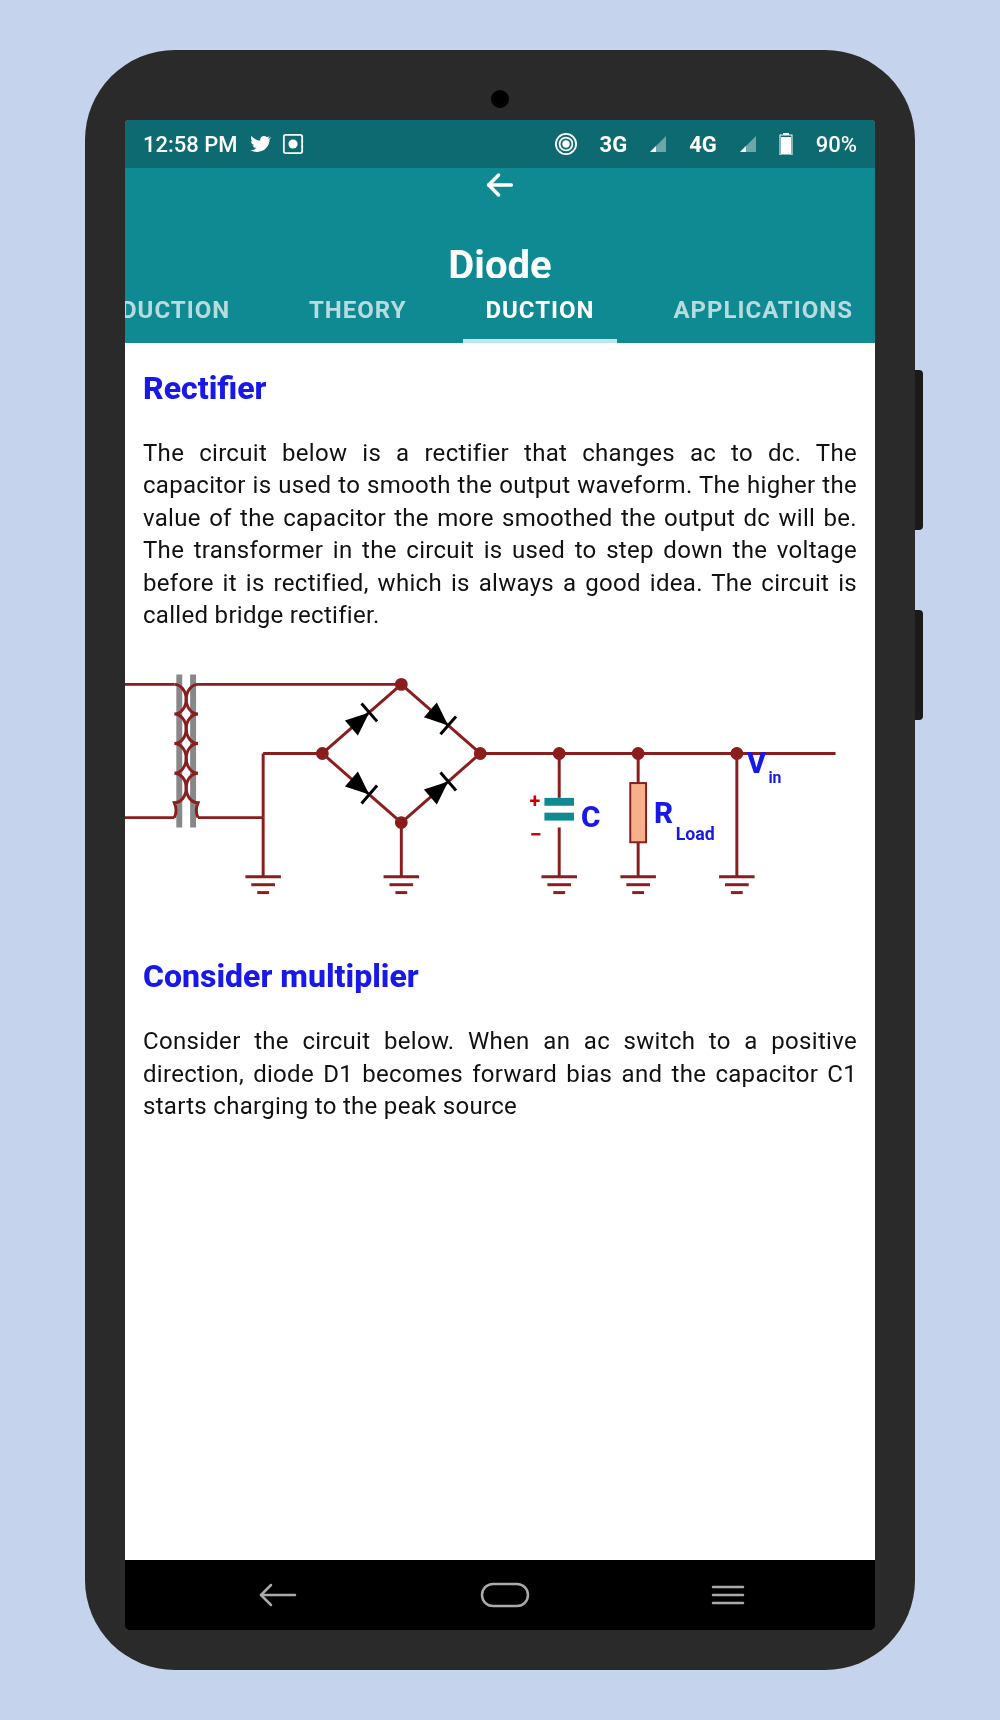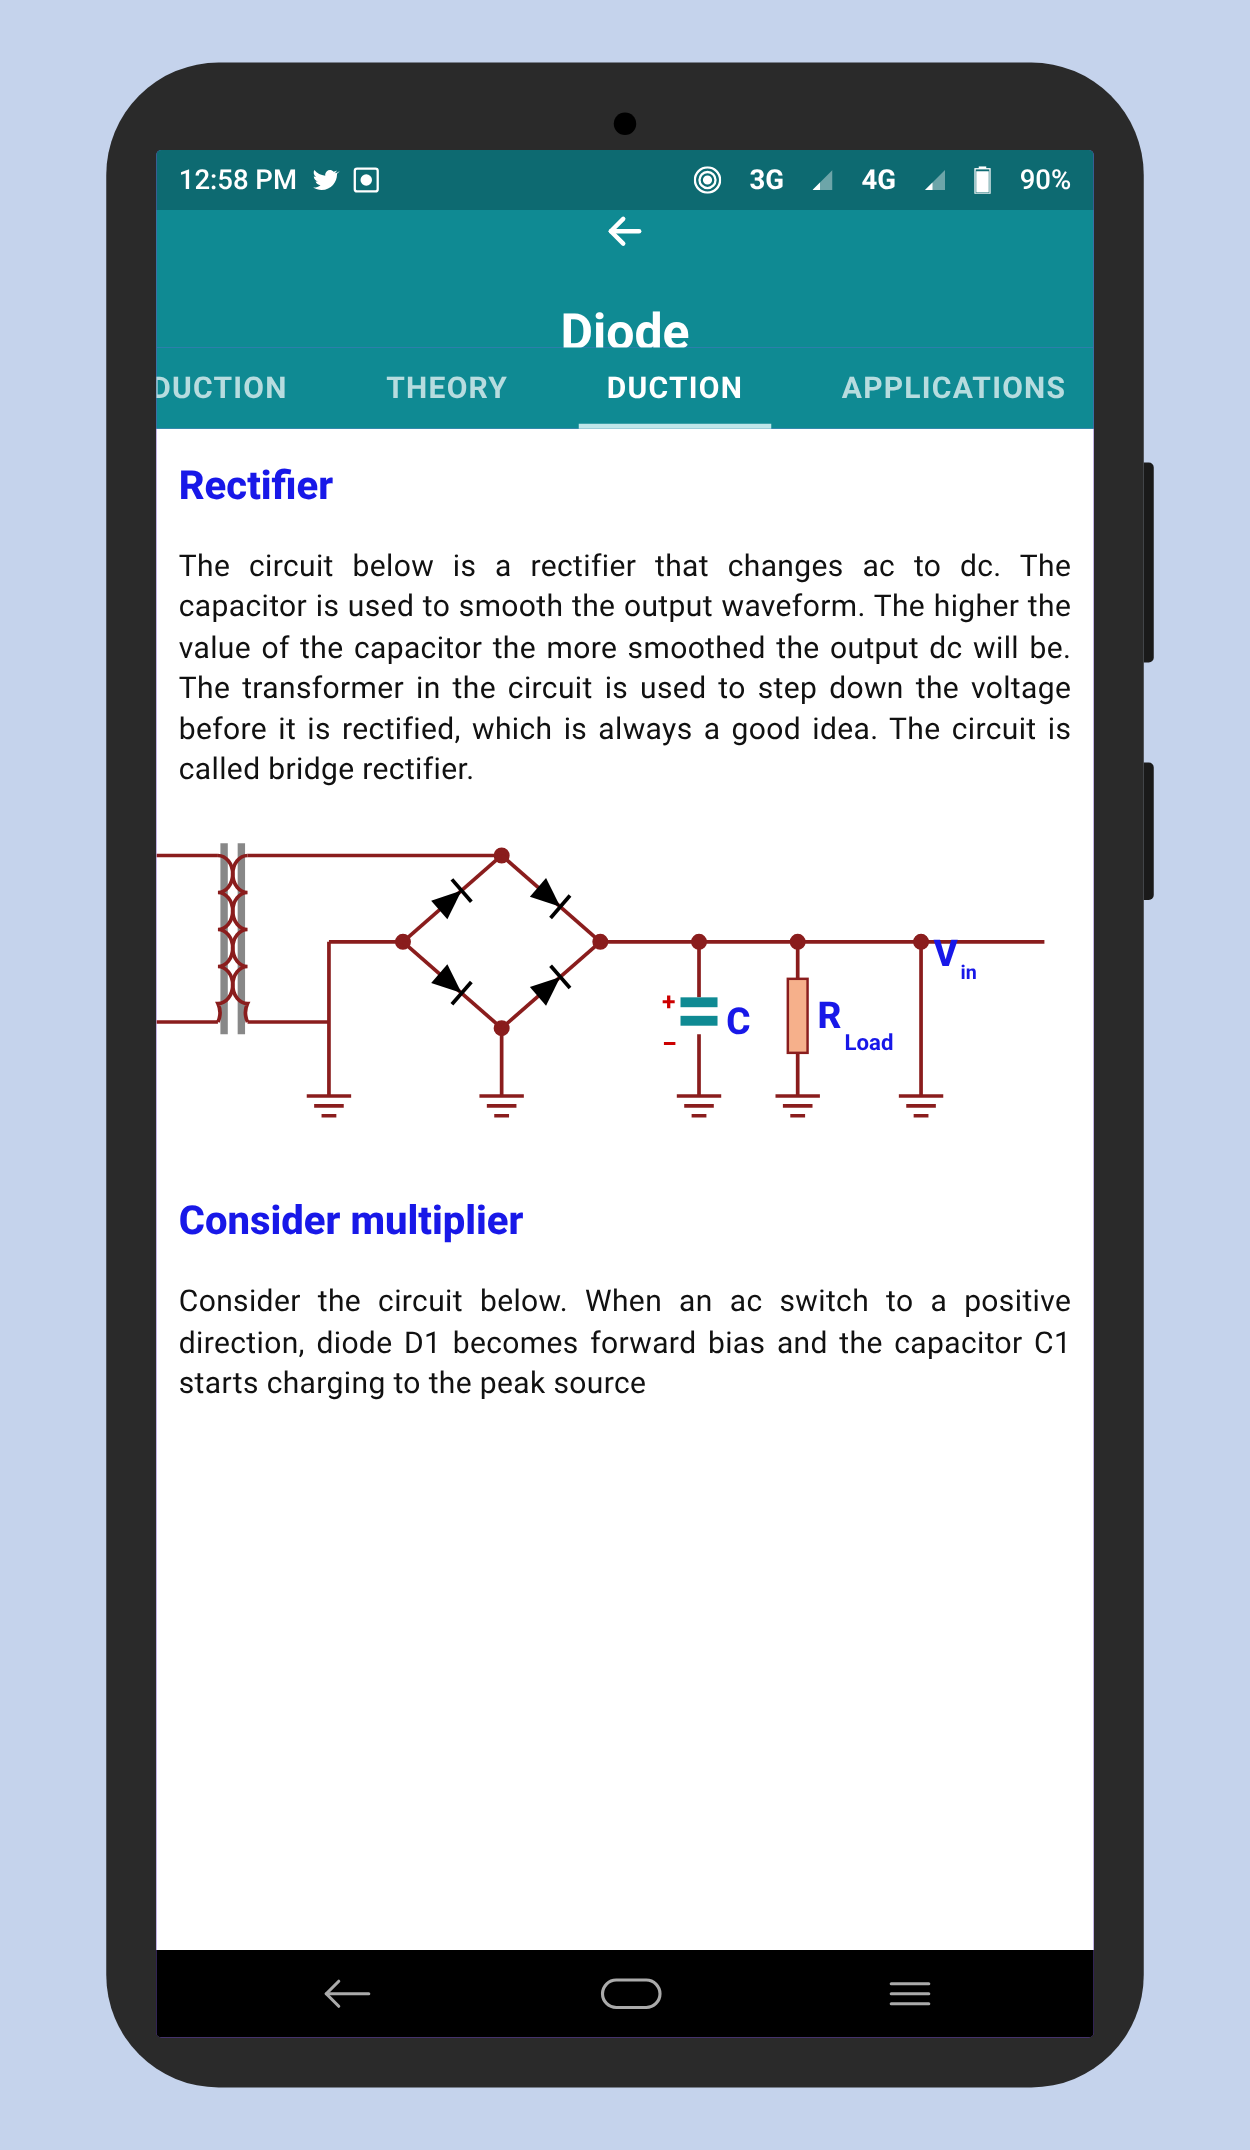--- a/index.html
+++ b/index.html
@@ -35,21 +35,21 @@
     right: -8px;
     width: 8px;
     background: #1a1a1a;
     border-radius: 0 4px 4px 0;
   }
   .side-btn.b1 { top: 320px; height: 160px; }
   .side-btn.b2 { top: 560px; height: 110px; }
   .screen {
     width: 100%;
     height: 100%;
-    background: #8b5cf6;
+    background: #f97316;
     display: flex;
     flex-direction: column;
     overflow: hidden;
     border-radius: 4px;
   }
   .status-bar {
     background: #0d6a71;
     height: 48px;
     display: flex;
     align-items: center;

